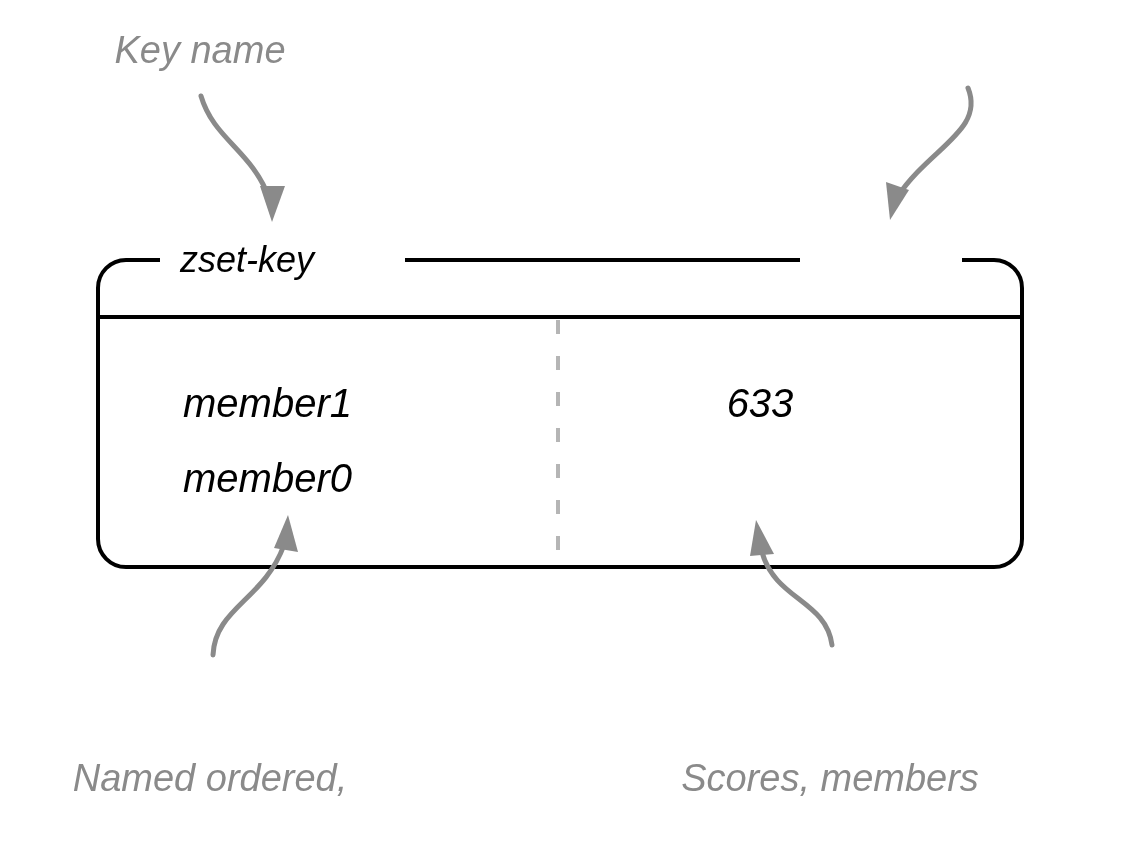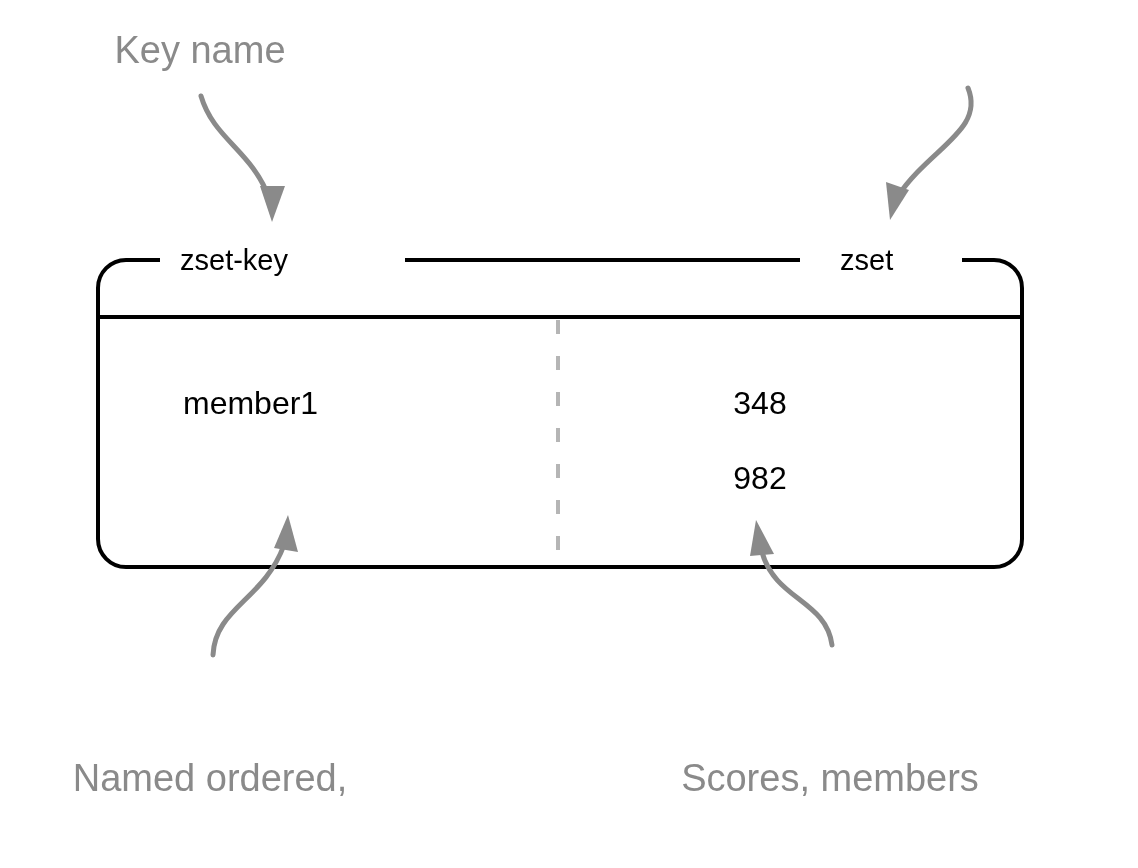--- a/index.html
+++ b/index.html
@@ -13,20 +13,21 @@
     position: relative;
     overflow: hidden;
     font-family: "Liberation Sans", sans-serif;
     -webkit-font-smoothing: antialiased;
   }
   #canvas {
     position: absolute;
     inset: 0;
     width: 1138px;
     height: 664px;
+    font-style: italic;
   }
   .svg-layer {
     position: absolute;
     left: 0;
     top: 0;
     width: 1138px;
     height: 868px;
     pointer-events: none;
   }
   .anno {
@@ -60,40 +61,40 @@
   #cap-scores {
     left: 620px;
     top: 658px;
     width: 420px;
     text-align: center;
   }
 
   .hdr-label {
     position: absolute;
     color: #000000;
-    font-size: 29px;
+    font-size: 36px;
     line-height: 44px;
     font-family: "Liberation Sans", sans-serif;
     white-space: pre;
     background: #ffffff;
     padding: 0 14px;
   }
   #hdr-key {
     left: 166px;
     top: 238px;
   }
   #hdr-type {
     left: 826px;
     top: 238px;
   }
 
   .cell {
     position: absolute;
     color: #000000;
-    font-size: 32px;
+    font-size: 40px;
     line-height: 46px;
     font-family: "Liberation Sans", sans-serif;
     white-space: pre;
   }
   .cell-member { left: 183px; text-align: left; }
   .cell-score  { left: 640px; width: 240px; text-align: center; }
 
   #member-0 { top: 380px; }
   #member-1 { top: 455px; }
   #score-0  { top: 380px; }
@@ -153,28 +154,27 @@
       <path d="M 832 645 C 826 600, 775 600, 762 552" fill="none" stroke="#8a8a8a" stroke-width="5" stroke-linecap="round"></path>
       <path d="M 756 520 L 774 554 L 750 556 Z" fill="#8a8a8a"></path>
     </g>
   </svg>
 
   <div class="anno" id="lbl-key-name">Key name</div>
 
 
   <div class="hdr-label" id="hdr-key">zset-key</div>
 
-  <div class="hdr-label" id="hdr-type">zset</div>
 
   <div class="cell cell-member" id="member-0">member1</div>
 
+  <div class="cell cell-member" id="member-1">member0</div>
 
-  <div class="cell cell-score" id="score-0">348</div>
+  <div class="cell cell-score" id="score-0">633</div>
 
-  <div class="cell cell-score" id="score-1">982</div>
 
   <div class="anno anno-center" id="cap-members">
     <div>Named ordered,</div>
     
     
   </div>
 
   <div class="anno anno-center" id="cap-scores">
     <div>Scores, members</div>
     

